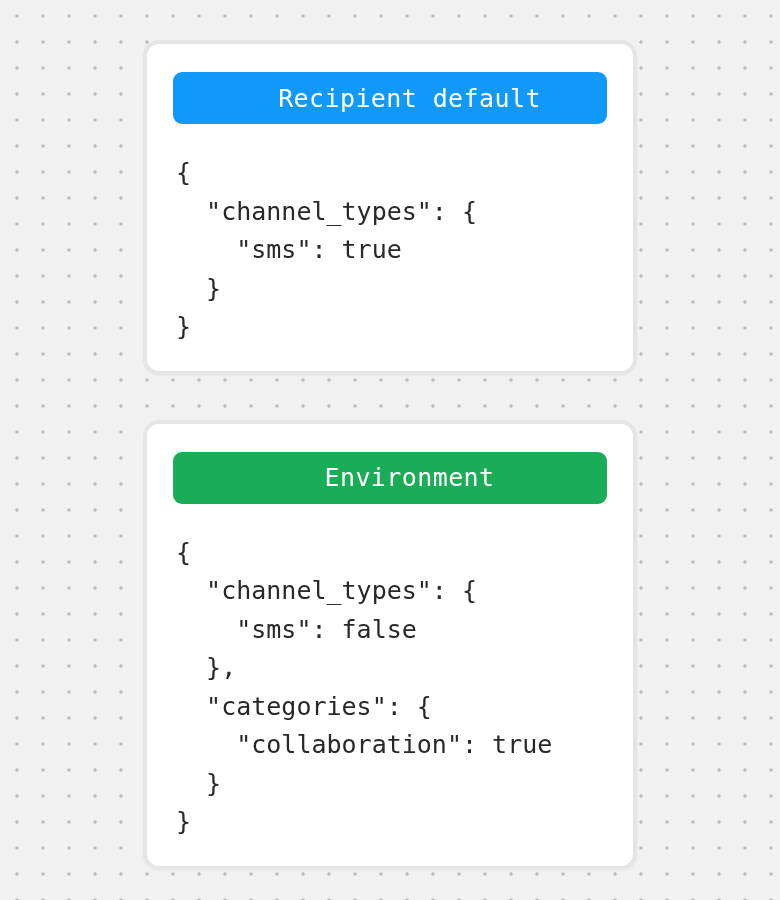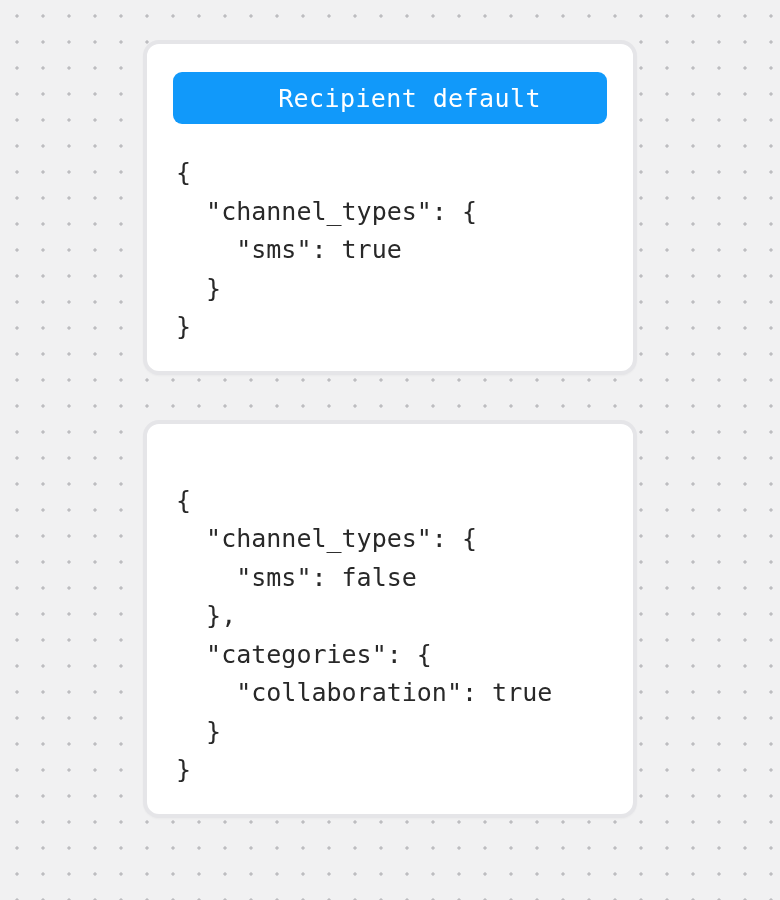--- a/index.html
+++ b/index.html
@@ -68,20 +68,21 @@
   <section class="card card-first">
     <div class="card-header" style="background: rgb(17, 153, 250);">Recipient default</div>
     <pre class="code">{
   "channel_types": {
     "sms": true
   }
 }</pre>
   </section>
 
   <section class="card card-second">
+    <div class="card-header" style="background: rgb(26, 172, 86);">Environment</div>
     <pre class="code">{
   "channel_types": {
     "sms": false
   },
   "categories": {
     "collaboration": true
   }
 }</pre>
   </section>
 

